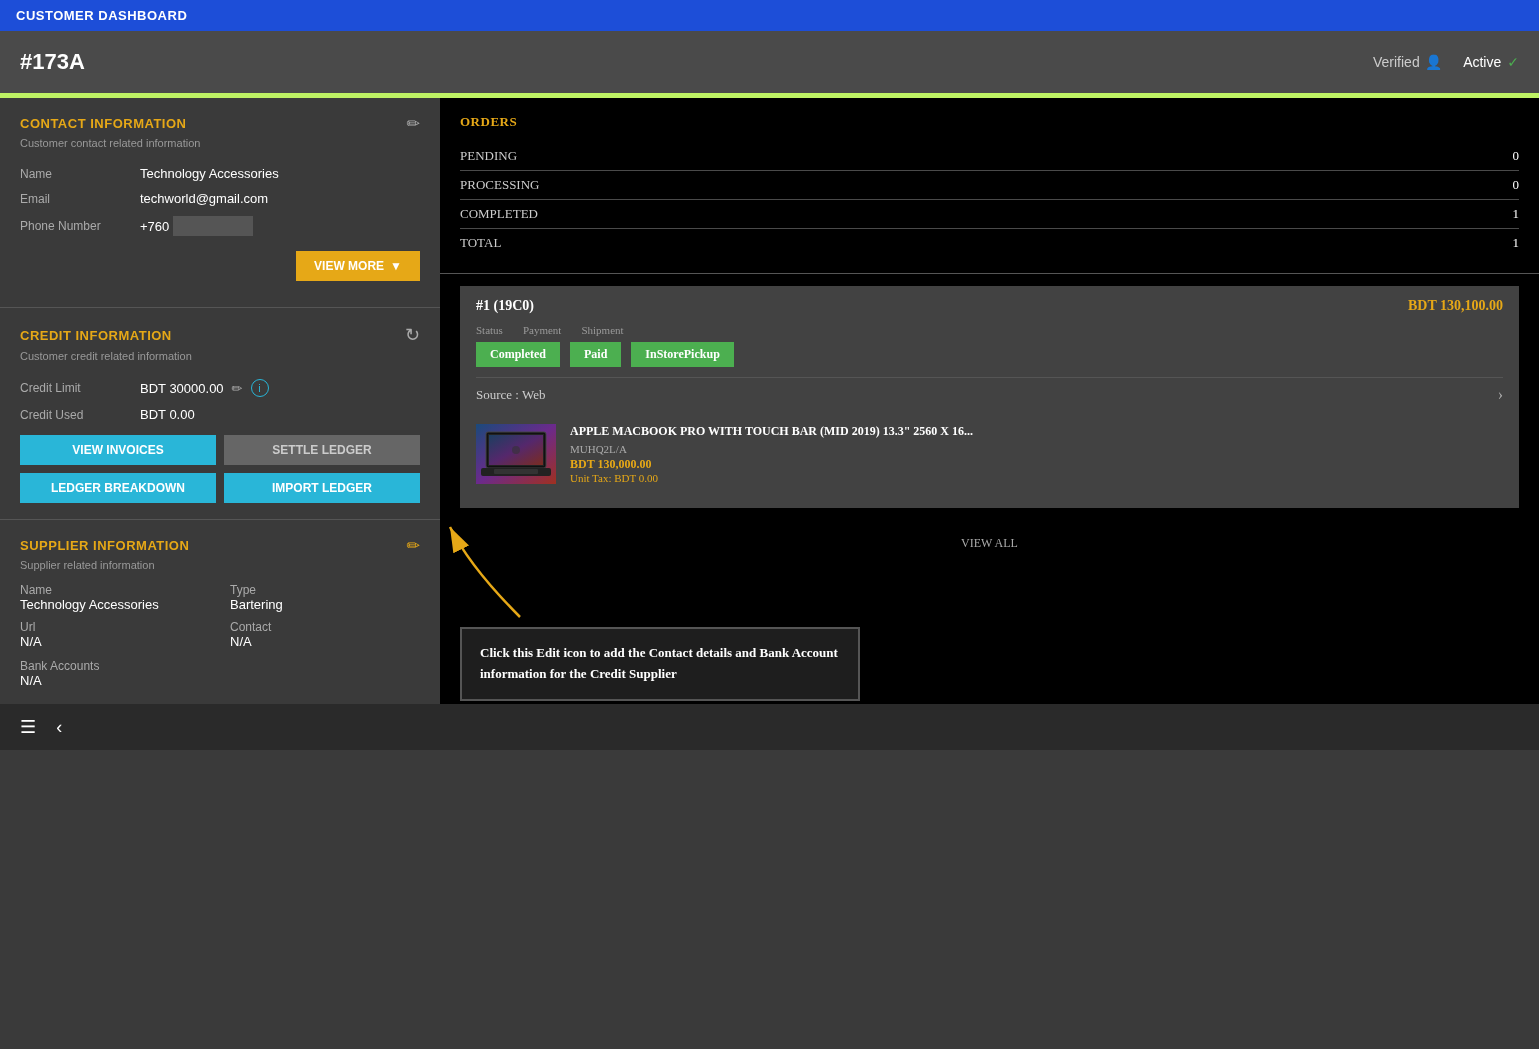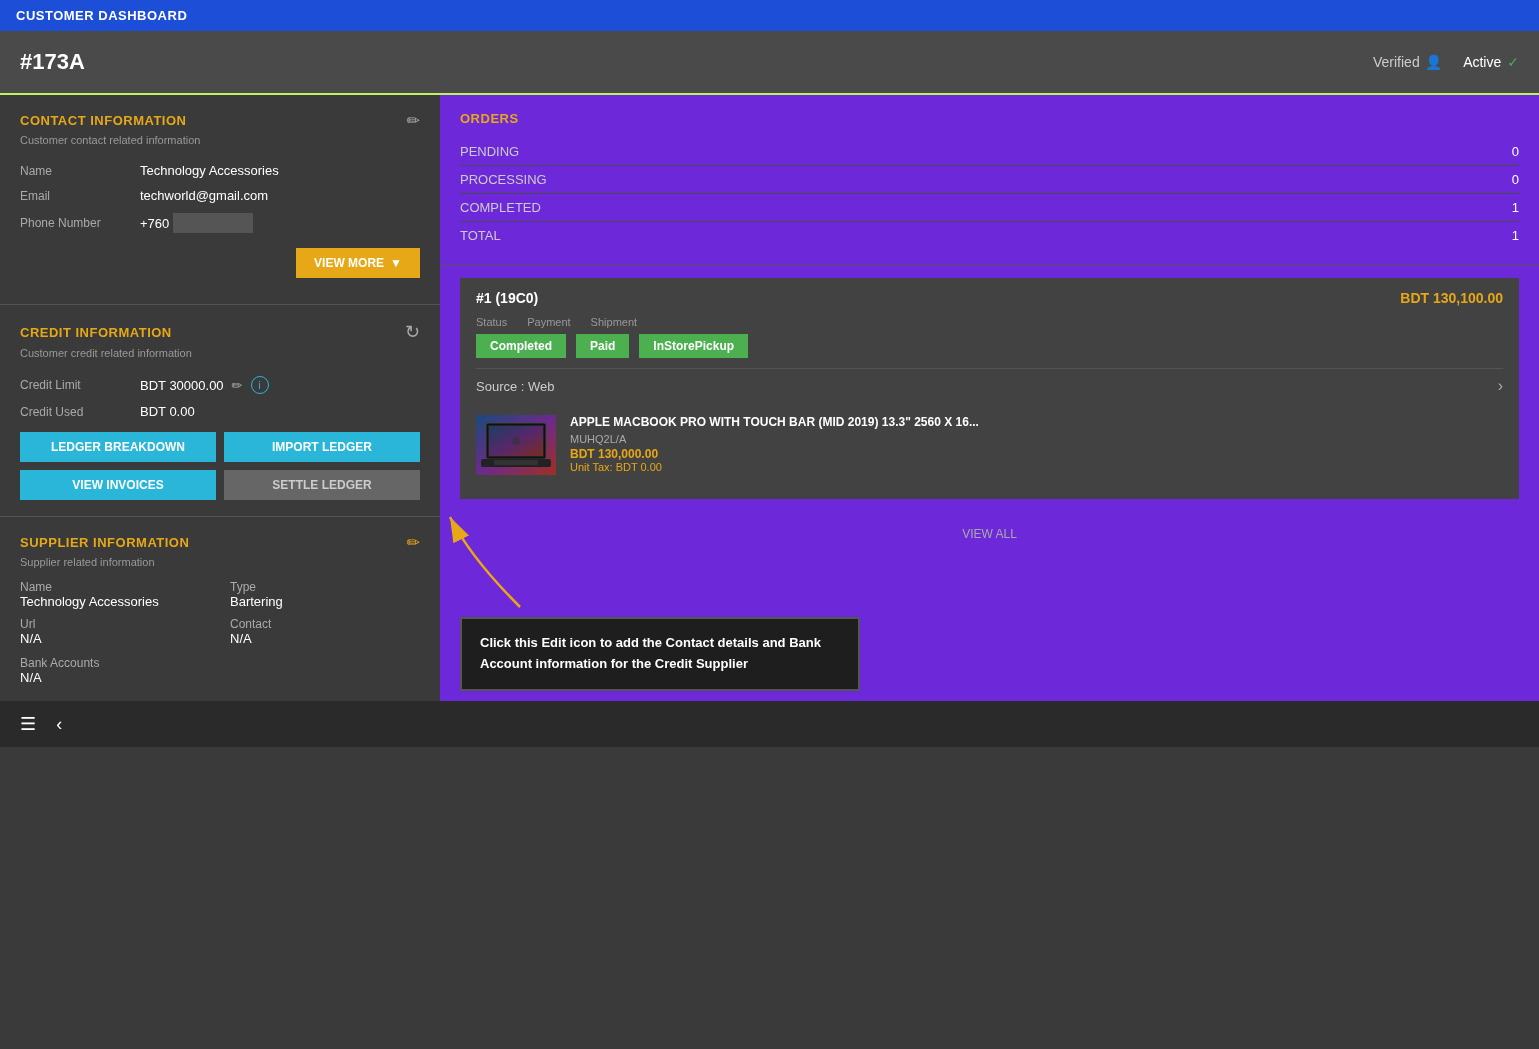--- a/index.html
+++ b/index.html
@@ -13,21 +13,21 @@
       font-weight: bold;
       letter-spacing: 0.5px;
     }
 
     .header-bar {
       background: #4a4a4a;
       padding: 18px 20px;
       display: flex;
       align-items: center;
       justify-content: space-between;
-      border-bottom: 2px solid #bef264;
+      border-bottom: 5px solid #bef264;
     }
 
     .header-bar .order-id {
       font-size: 22px;
       font-weight: bold;
       color: #fff;
     }
 
     .header-bar .header-right {
       display: flex;
@@ -57,22 +57,23 @@
 
     .left-panel {
       width: 440px;
       min-width: 440px;
       background: #3a3a3a;
       padding: 0;
     }
 
     .right-panel {
       flex: 1;
-      background: #6d28d9;
+      background: #000000;
       padding: 0;
+      font-family: Liberation Serif, serif;
     }
 
     .section-card {
       background: #3a3a3a;
       padding: 16px 20px;
       border-bottom: 1px solid #555;
     }
 
     .section-header {
       display: flex;
@@ -447,32 +448,32 @@
           <span style="color:#aaa;cursor:pointer;">✏</span>
           <span style="color:#29b6d8;cursor:pointer;border:1px solid #29b6d8;border-radius:50%;width:18px;height:18px;display:inline-flex;align-items:center;justify-content:center;font-size:11px;">i</span>
         </div>
       </div>
       <div class="info-row">
         <span class="info-label">Credit Used</span>
         <span class="info-value">BDT 0.00</span>
       </div>
       <div class="btn-row">
         <button class="btn-cyan">
+          <span>VIEW INVOICES</span>
+        </button>
+        <button class="btn-gray">
+          <span>SETTLE LEDGER</span>
+        </button>
+      </div>
+      <div class="btn-row">
+        <button class="btn-cyan">
           <span>LEDGER BREAKDOWN</span>
         </button>
         <button class="btn-cyan">
           <span>IMPORT LEDGER</span>
-        </button>
-      </div>
-      <div class="btn-row">
-        <button class="btn-cyan">
-          <span>VIEW INVOICES</span>
-        </button>
-        <button class="btn-gray">
-          <span>SETTLE LEDGER</span>
         </button>
       </div>
     </div>
 
     <div class="supplier-section">
       <div class="section-header">
         <span class="section-title">SUPPLIER INFORMATION</span>
         <span class="edit-icon" style="color:#e6a817;">✏</span>
       </div>
       <div class="section-subtitle">Supplier related information</div>

